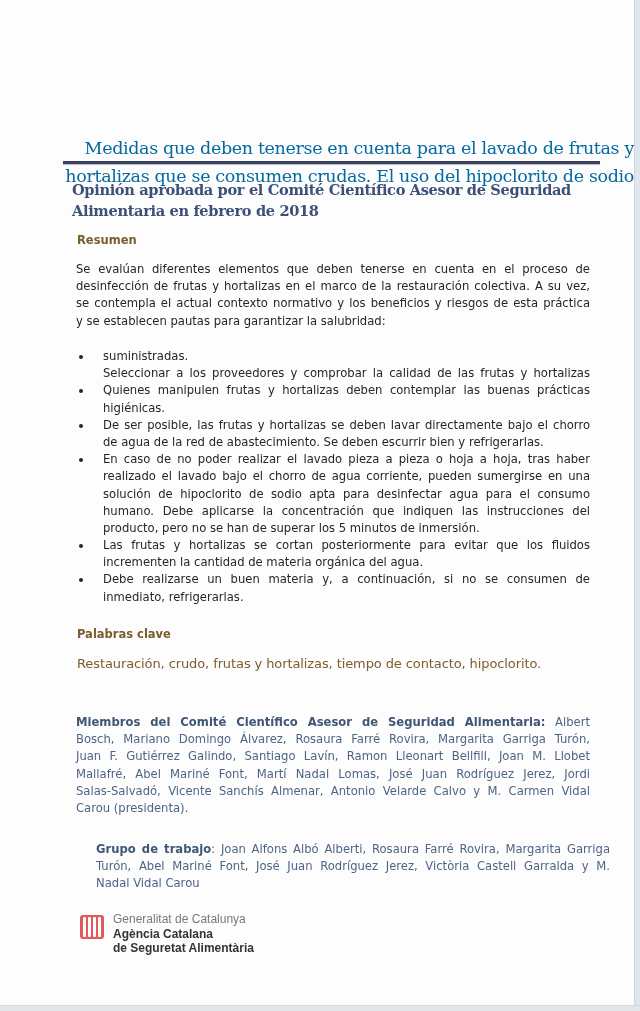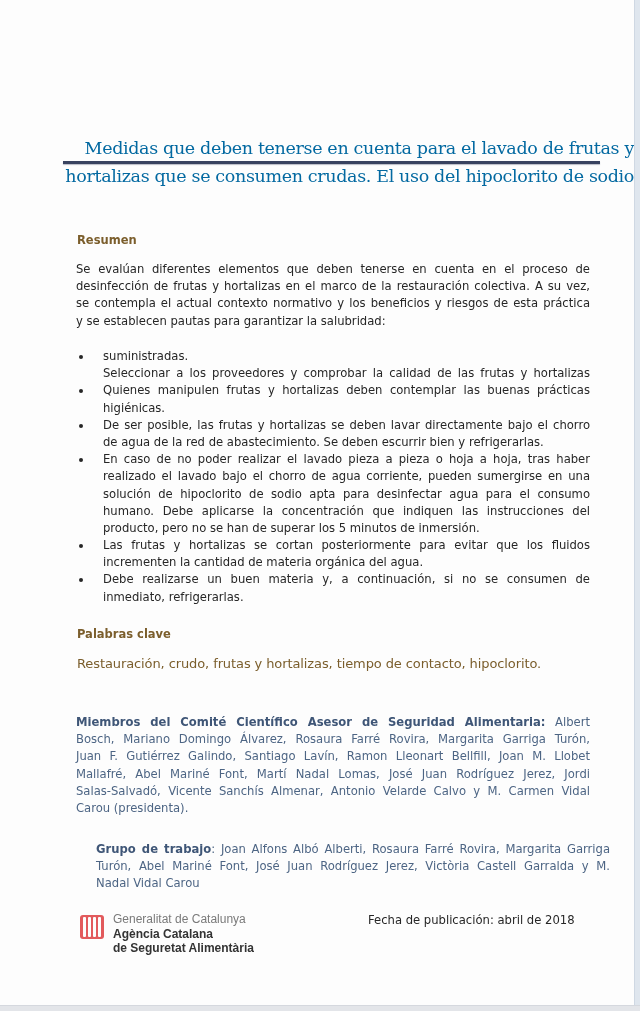--- a/index.html
+++ b/index.html
@@ -212,20 +212,24 @@
 
 <div class="page">
 
   <div class="doc-title">
     <span class="ln">Medidas que deben tenerse en cuenta para el lavado de frutas y</span>
     <span class="ln">hortalizas que se consumen crudas. El uso del hipoclorito de sodio</span>
   </div>
 
   <div class="divider"></div>
 
+  <div class="opinion-heading">
+    <span class="ln">Opinión aprobada por el Comité Científico Asesor de Seguridad</span>
+    <span class="ln">Alimentaria en febrero de 2018</span>
+  </div>
 
   <div class="section-label" style="top:233px;">Resumen</div>
 
   <div class="body-text just" style="top:261px;">
     <span class="ln">Se evalúan diferentes elementos que deben tenerse en cuenta en el proceso de</span>
     <span class="ln">desinfección de frutas y hortalizas en el marco de la restauración colectiva. A su vez,</span>
     <span class="ln">se contempla el actual contexto normativo y los beneficios y riesgos de esta práctica</span>
     <span class="ln last">y se establecen pautas para garantizar la salubridad:</span>
   </div>
 
@@ -290,17 +294,16 @@
       <span class="stripe" style="left:13px;"></span>
       <span class="stripe" style="left:18px;"></span>
     </div>
     <div class="logo-text">
       <span class="gen">Generalitat de Catalunya</span>
       <span class="agency">Agència Catalana</span>
       <span class="agency">de Seguretat Alimentària</span>
     </div>
   </div>
 
-  <div class="pub-date">Fecha de publicación: abril de 2018</div>
 </div>
 
 <div class="right-edge"></div>
 <div class="bottom-edge"></div>
 
 </body></html>

